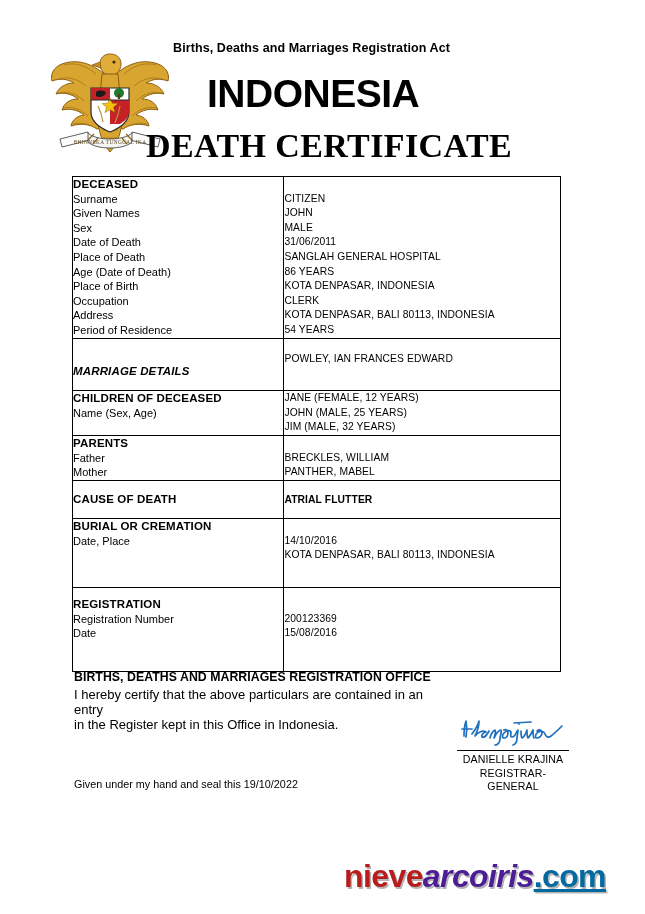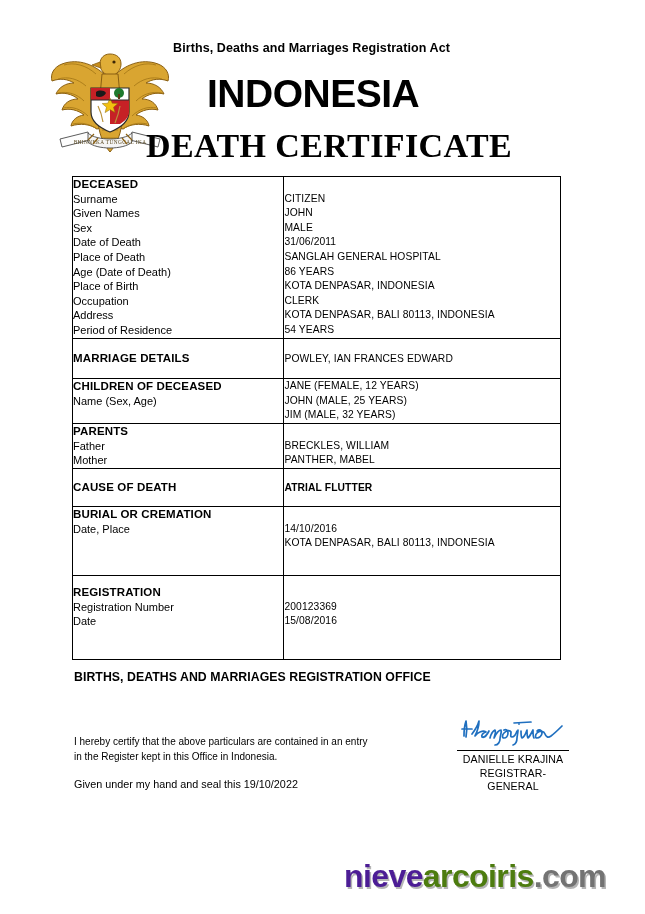--- a/index.html
+++ b/index.html
@@ -109,23 +109,23 @@
     position: absolute;
     left: 74px;
     top: 670px;
     font-size: 12.3px;
     font-weight: bold;
     letter-spacing: 0.05px;
   }
   .certify-text {
     position: absolute;
     left: 74px;
-    top: 734px;
+    top: 687px;
     width: 350px;
-    font-size: 10px;
+    font-size: 13px;
     line-height: 15px;
   }
   .given-text {
     position: absolute;
     left: 74px;
     top: 778px;
     font-size: 10.8px;
   }
   .sign-block {
     position: absolute;
@@ -254,21 +254,21 @@
         <div class="val">SANGLAH GENERAL HOSPITAL</div>
         <div class="val">86 YEARS</div>
         <div class="val">KOTA DENPASAR, INDONESIA</div>
         <div class="val">CLERK</div>
         <div class="val">KOTA DENPASAR, BALI 80113, INDONESIA</div>
         <div class="val">54 YEARS</div>
       </td>
     </tr>
 
     <tr>
-      <td class="cell-pad-l" style="padding-top:12px;padding-bottom:12px;">
+      <td class="cell-pad-l" style="padding-top:25px;padding-bottom:12px;font-style:italic;">
         <div class="sec-head">MARRIAGE DETAILS</div>
       </td>
       <td class="cell-pad-v" style="padding-top:13px;padding-bottom:12px;">
         <div class="val">POWLEY, IAN FRANCES EDWARD</div>
       </td>
     </tr>
 
     <tr>
       <td class="cell-pad-l">
         <div class="sec-head">CHILDREN OF DECEASED</div>
@@ -354,14 +354,14 @@
       <path d="M78 17 C80 15 83 16 83 19 C83 22 80 24 78 24 C76 24 76 21 78 19 C81 16 85 17 86 20 C87 23 89 24 92 22 C96 19 100 15 103 12"></path>
       <path d="M55 9 L72 8"></path>
     </g>
   </svg>
   <div class="sign-rule"></div>
   <div class="sign-name">DANIELLE KRAJINA</div>
   <div class="sign-name">REGISTRAR-GENERAL</div>
 </div>
 
 <div class="watermark">
-  <span style="color:#4c1d95;">nieve</span><span style="color:#4d7c0f;">arcoiris</span><span style="color:#737373;">.com</span>
+  <span style="color:#b91c1c;">nieve</span><span style="color:#4c1d95;font-style:italic;">arcoiris</span><span style="color:#0369a1;text-decoration:underline;">.com</span>
 </div>
 
 </body></html>

